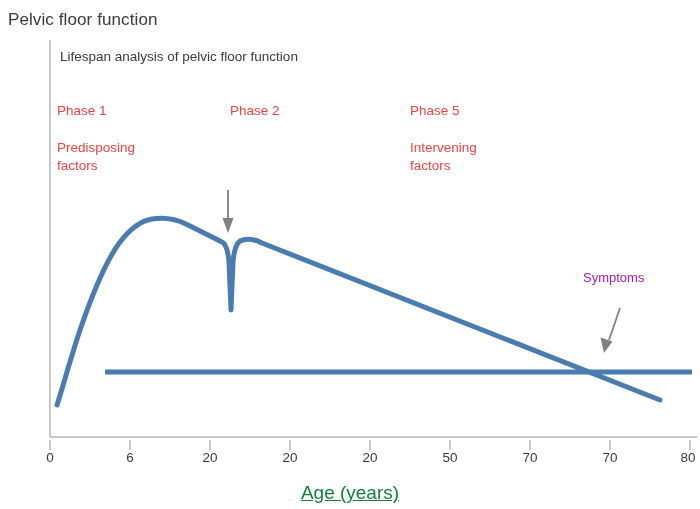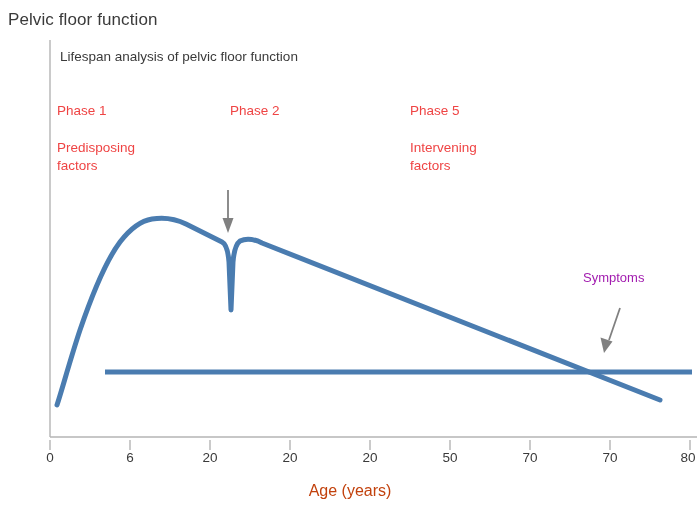--- a/index.html
+++ b/index.html
@@ -69,22 +69,23 @@
     font-size:13.5px;
     color:#3a3a3a;
     white-space:nowrap;
   }
 
   .xlabel{
     position:absolute;
     left:0; top:482px;
     width:700px;
     text-align:center;
-    font-size:16px;
-    color:#c2410c;
+    font-size:19px;
+    color:#15803d;
+    text-decoration:underline;
   }
 
   .tick-label{
     position:absolute;
     top:450px;
     font-size:13.5px;
     color:#3a3a3a;
     transform:translateX(-50%);
     text-align:center;
   }

